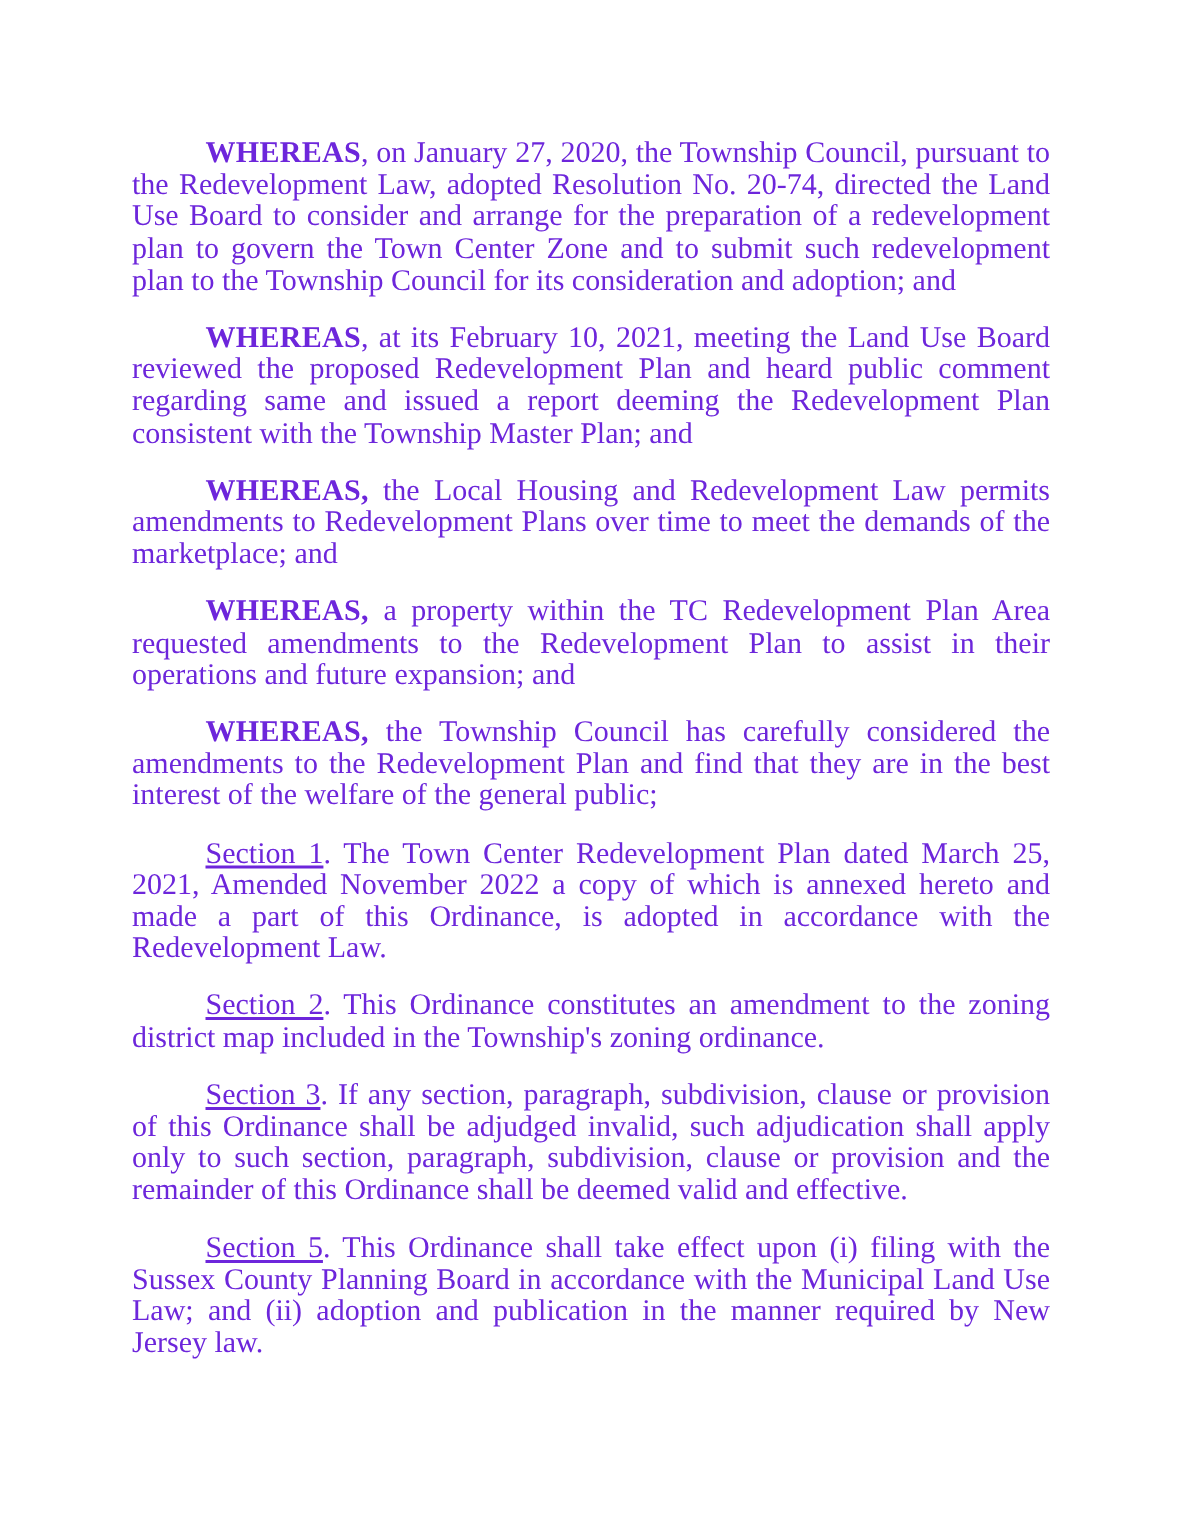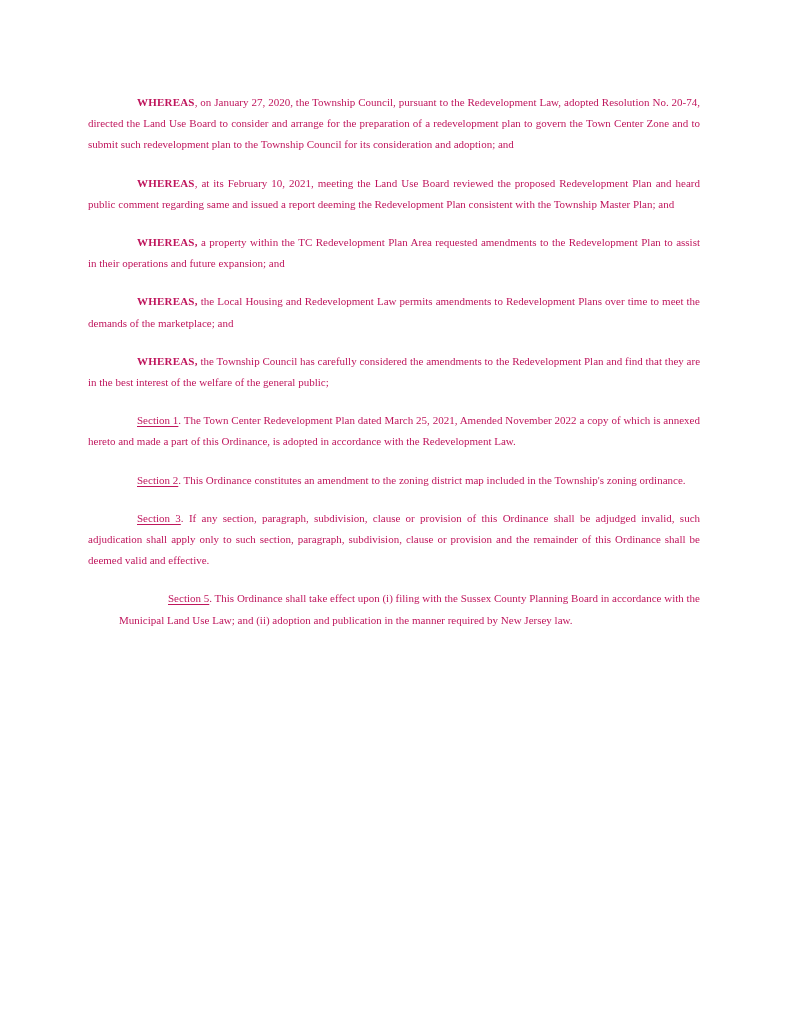--- a/index.html
+++ b/index.html
@@ -17,30 +17,29 @@
     color: #111111;
   }
   .content {
     position: absolute;
     left: 88px;
     top: 92px;
     width: 612px;
   }
   p.para {
     margin: 0 0 17px 0;
-    font-size: 11px;
+    font-size: 20px;
     line-height: 21.2px;
     text-align: justify;
     text-indent: 49px;
-    color: #be185d;
+    color: #6d28d9;
     -webkit-font-smoothing: antialiased;
   }
   p.para:last-child {
     margin-bottom: 0;
-    margin-left: 31px;
   }
   .b {
     font-weight: bold;
     letter-spacing: 0.2px;
   }
   .u {
     text-decoration: underline;
     text-underline-offset: 1.5px;
   }
   
@@ -57,25 +56,25 @@
     <p class="para">
       <span class="b">WHEREAS</span><span>, </span><span>on January 27, 2020, the Township Council, pursuant to the Redevelopment Law, adopted Resolution No. 20-74, directed the Land Use Board to consider and arrange for the preparation of a redevelopment plan to govern the Town Center Zone and to submit such redevelopment plan to the Township Council for its consideration and adoption; and</span>
     </p>
 
     <p class="para">
       <span class="b">WHEREAS</span><span>, </span><span>at its February 10, 2021, meeting the Land Use Board reviewed the proposed Redevelopment Plan and heard public comment regarding same and issued a report deeming the Redevelopment Plan consistent with the Township Master Plan; and</span>
     </p>
 
 
     <p class="para">
-      <span class="b">WHEREAS,</span><span> </span><span>a property within the TC Redevelopment Plan Area requested amendments to the Redevelopment Plan to assist in their operations and future expansion; and</span>
+      <span class="b">WHEREAS,</span><span> </span><span>the Local Housing and Redevelopment Law permits amendments to Redevelopment Plans over time to meet the demands of the marketplace; and</span>
     </p>
 
     <p class="para">
-      <span class="b">WHEREAS,</span><span> </span><span>the Local Housing and Redevelopment Law permits amendments to Redevelopment Plans over time to meet the demands of the marketplace; and</span>
+      <span class="b">WHEREAS,</span><span> </span><span>a property within the TC Redevelopment Plan Area requested amendments to the Redevelopment Plan to assist in their operations and future expansion; and</span>
     </p>
 
     <p class="para">
       <span class="b">WHEREAS,</span><span> </span><span>the Township Council has carefully considered the amendments to the Redevelopment Plan and find that they are in the best interest of the welfare of the general public;</span>
     </p>
 
 
     <p class="para">
       <span class="u">Section 1</span><span>. </span><span>The Town Center Redevelopment Plan dated March 25, 2021, Amended November 2022 a copy of which is annexed hereto and made a part of this Ordinance, is adopted in accordance with the Redevelopment Law.</span>
     </p>

